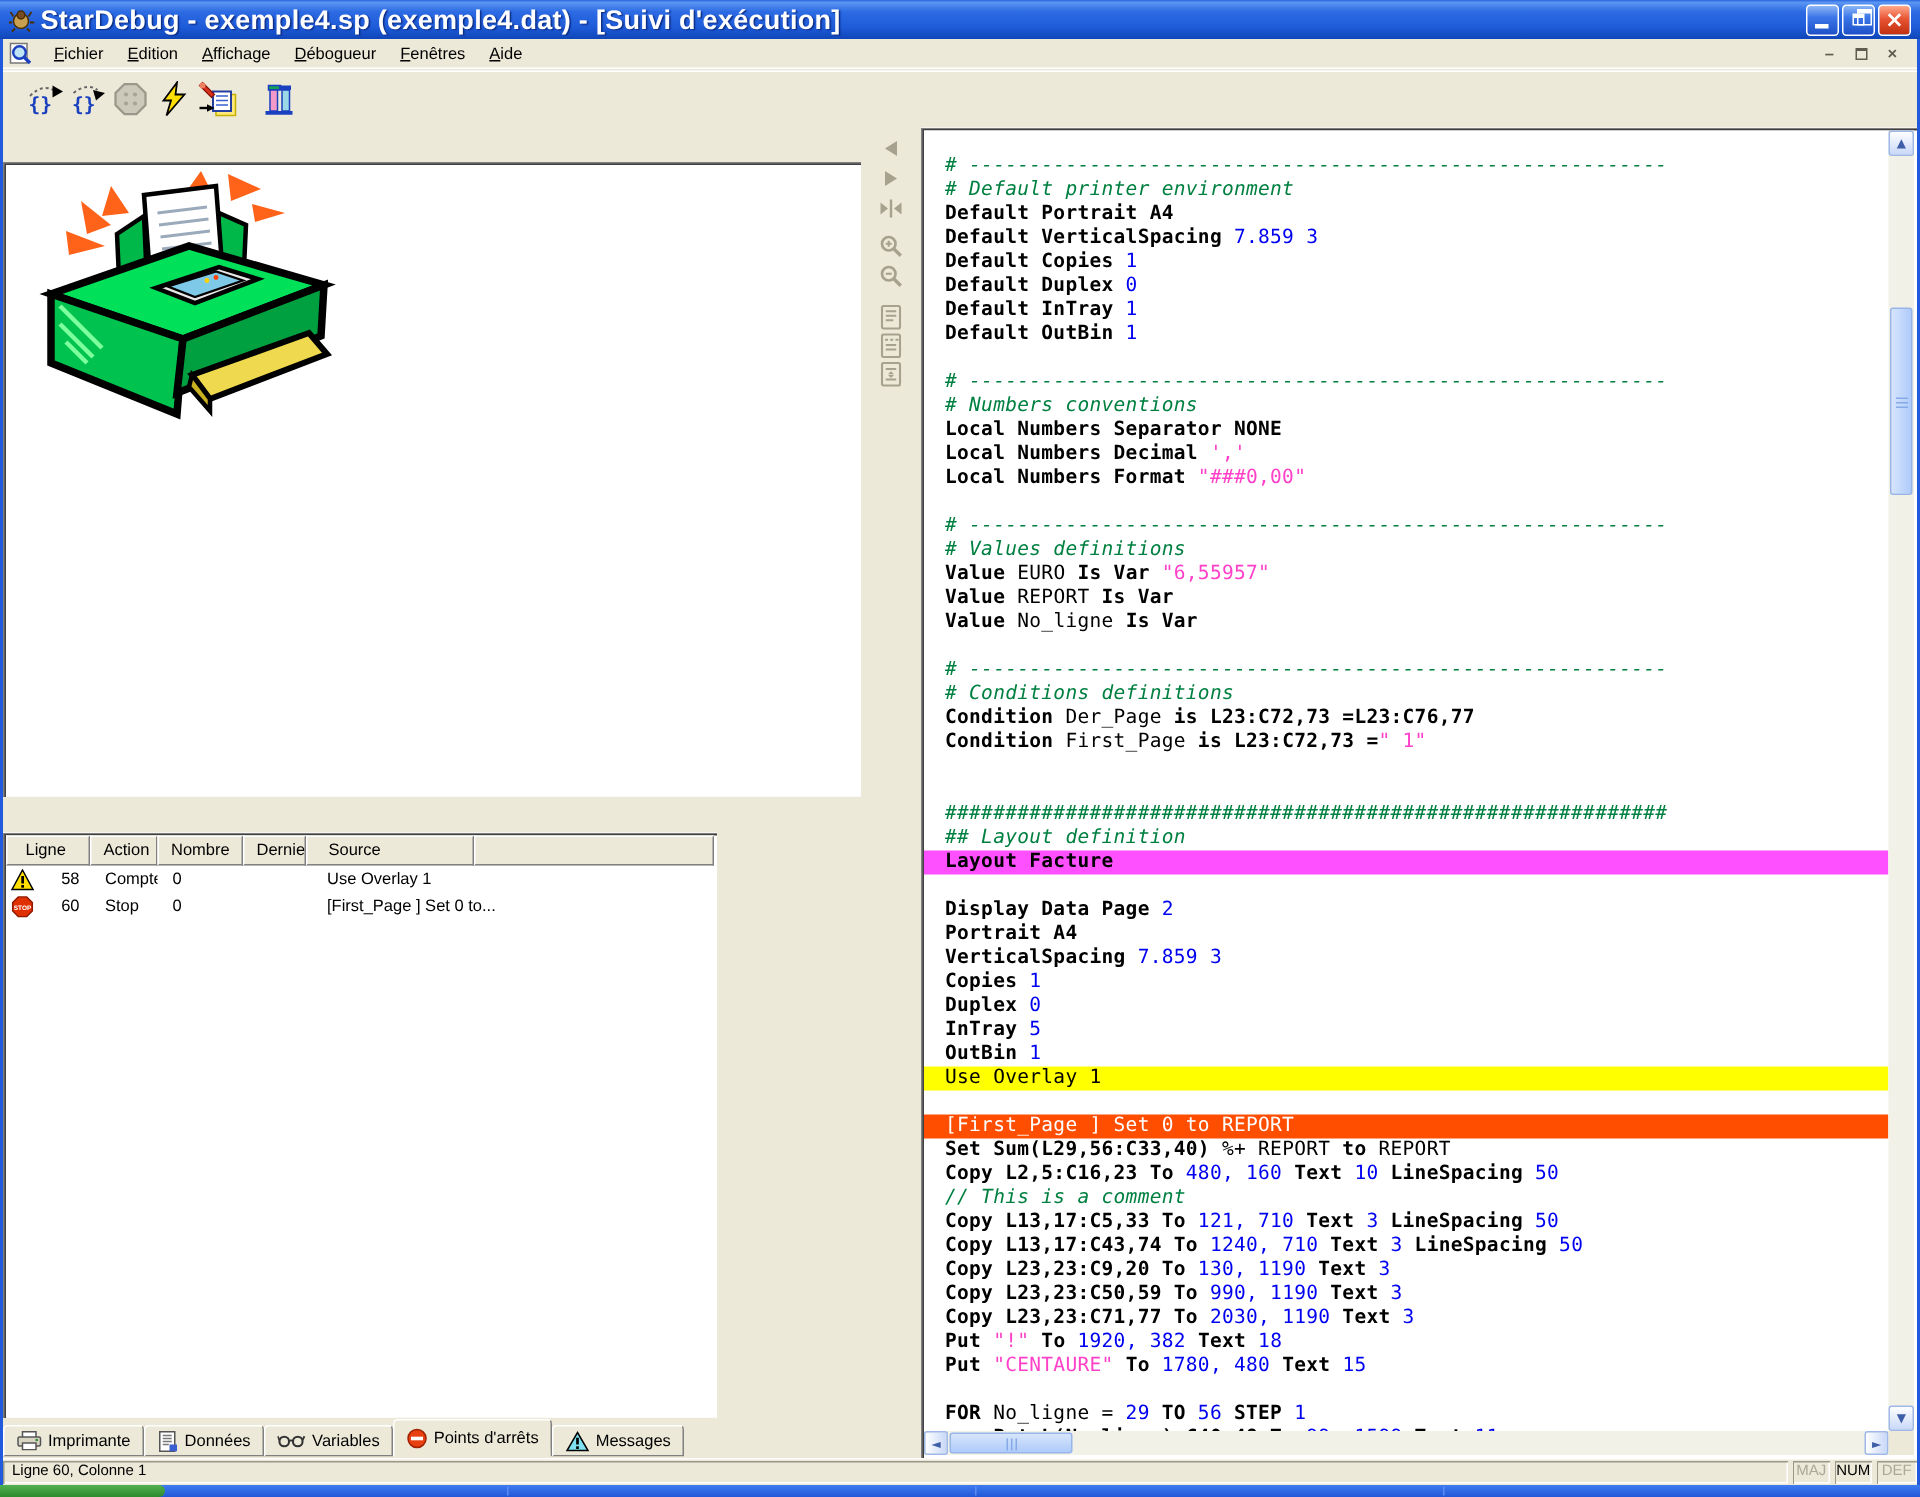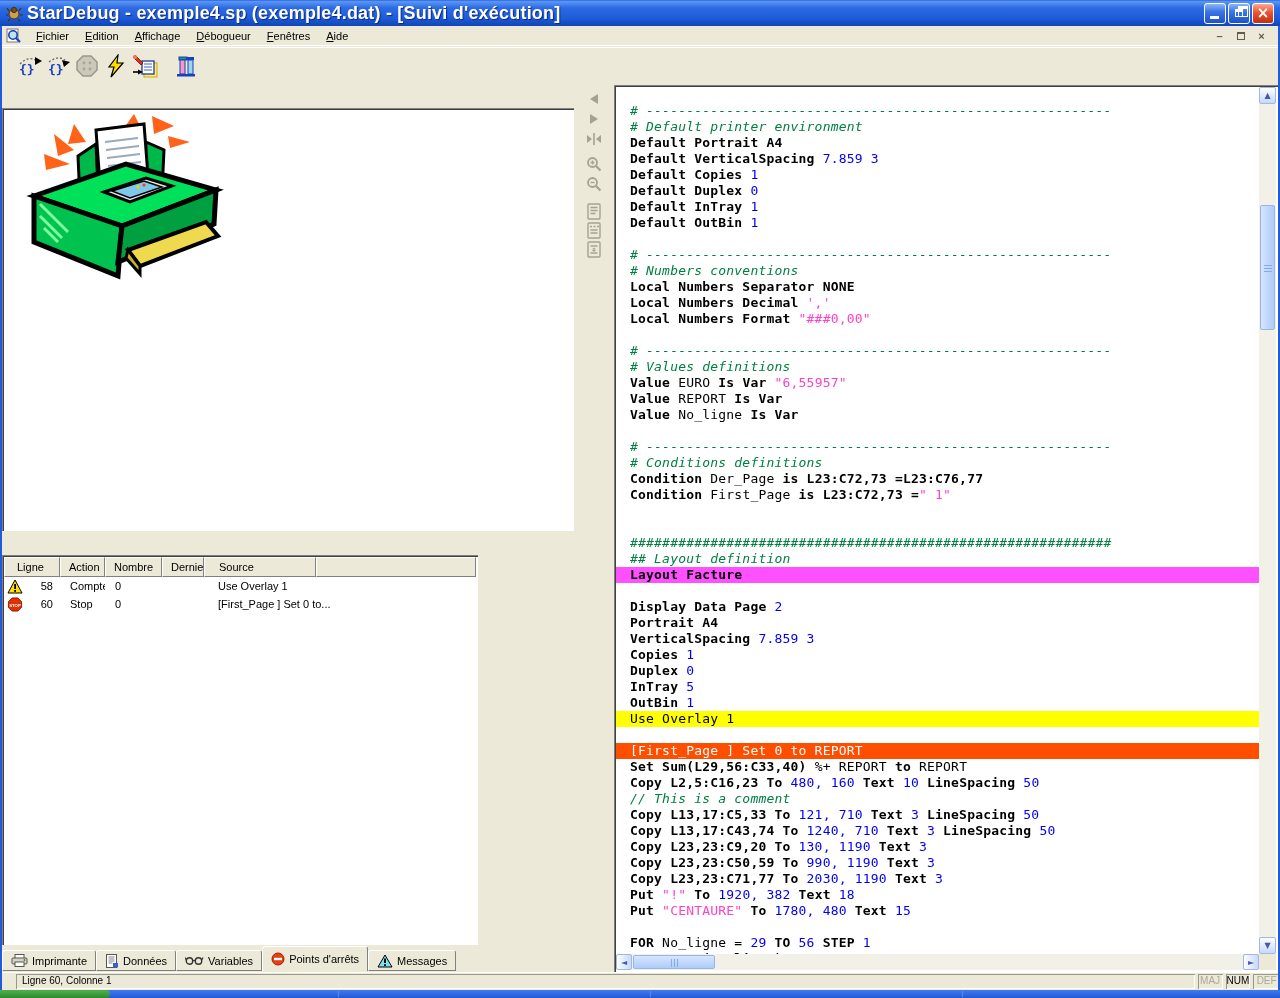--- a/index.html
+++ b/index.html
@@ -103,21 +103,21 @@
 
   
   .tabbar{position:absolute;left:2px;top:946px;width:578px;height:26px;display:flex;align-items:flex-start;}
   .tab{display:flex;align-items:center;gap:4px;background:#ECE9D8;border:1px solid #808080;border-top-color:#fff;border-left-color:#fff;
     border-radius:3px 3px 0 0;height:21px;margin-top:4px;padding:0 8px;white-space:nowrap;}
   .tab.active{height:25px;margin-top:0;font-weight:normal;border-bottom:none;z-index:2;}
 
   
   .statusbar{position:absolute;left:0;top:972px;width:1280px;height:18px;background:#ECE9D8;border-top:1px solid #fff;
     display:flex;align-items:center;font-size:10px;}
-  .st-left{margin-left:16px;width:1190px;height:15px;line-height:14px;padding-left:6px;
+  .st-left{margin-left:2px;width:1190px;height:15px;line-height:14px;padding-left:6px;
     box-shadow:inset 1px 1px 0 #9a9889, inset -1px -1px 0 #ffffff;}
   .st-ind{height:15px;line-height:14px;text-align:center;margin-left:3px;
     box-shadow:inset 1px 1px 0 #9a9889, inset -1px -1px 0 #ffffff;}
   .st-ind.off{color:#ACA899;}
   .w24{width:25px;}.w26{width:27px;}
 
   
   .taskbar{position:absolute;left:0;top:990px;width:1280px;height:8px;background:linear-gradient(180deg,#3E7CF0,#2258D8);}
   .startbtn{position:absolute;left:0;top:0;width:110px;height:8px;border-radius:0 5px 5px 0;
     background:linear-gradient(180deg,#51B151,#2D8A2D);}

